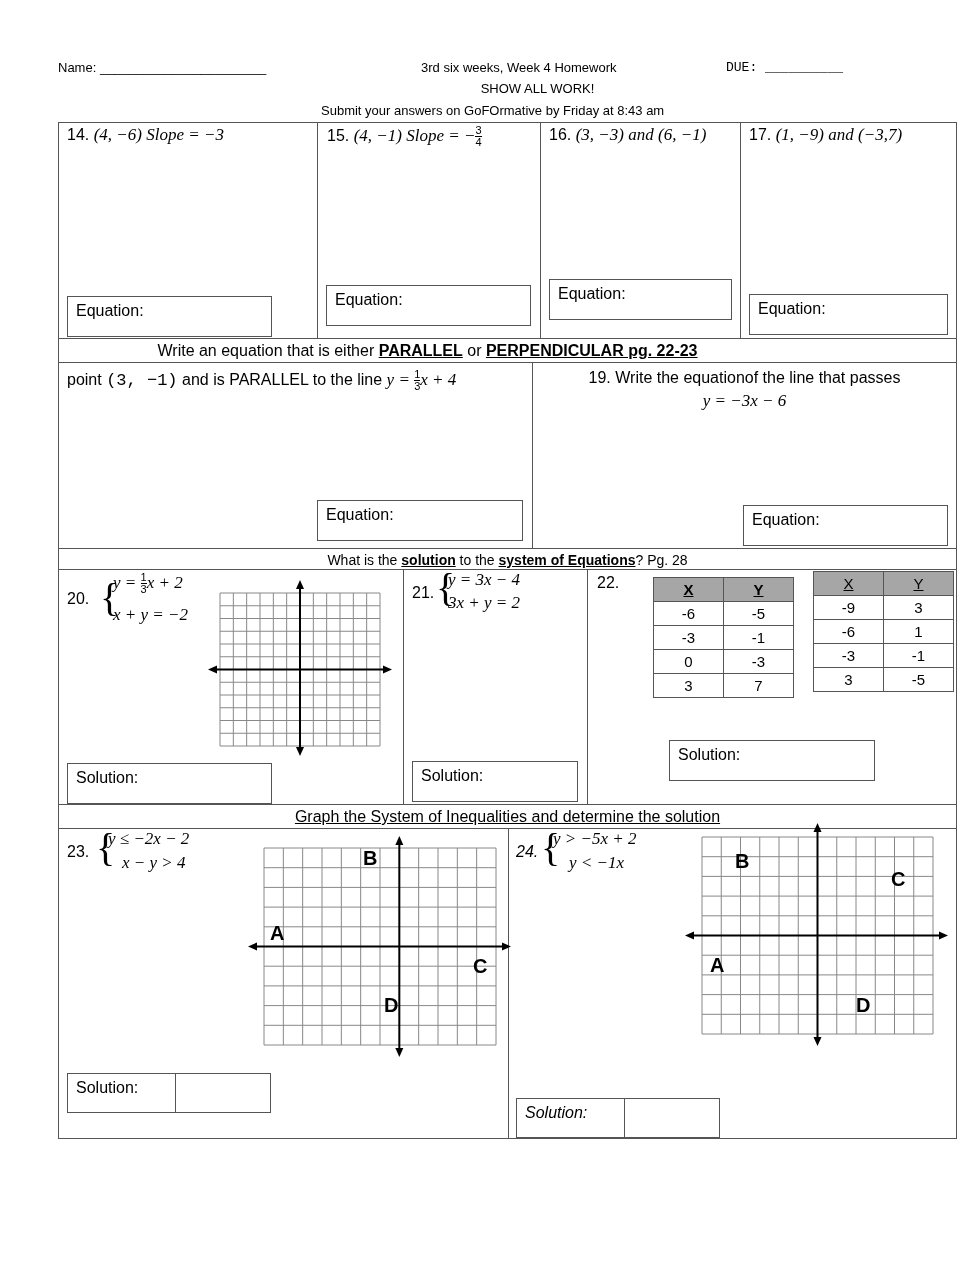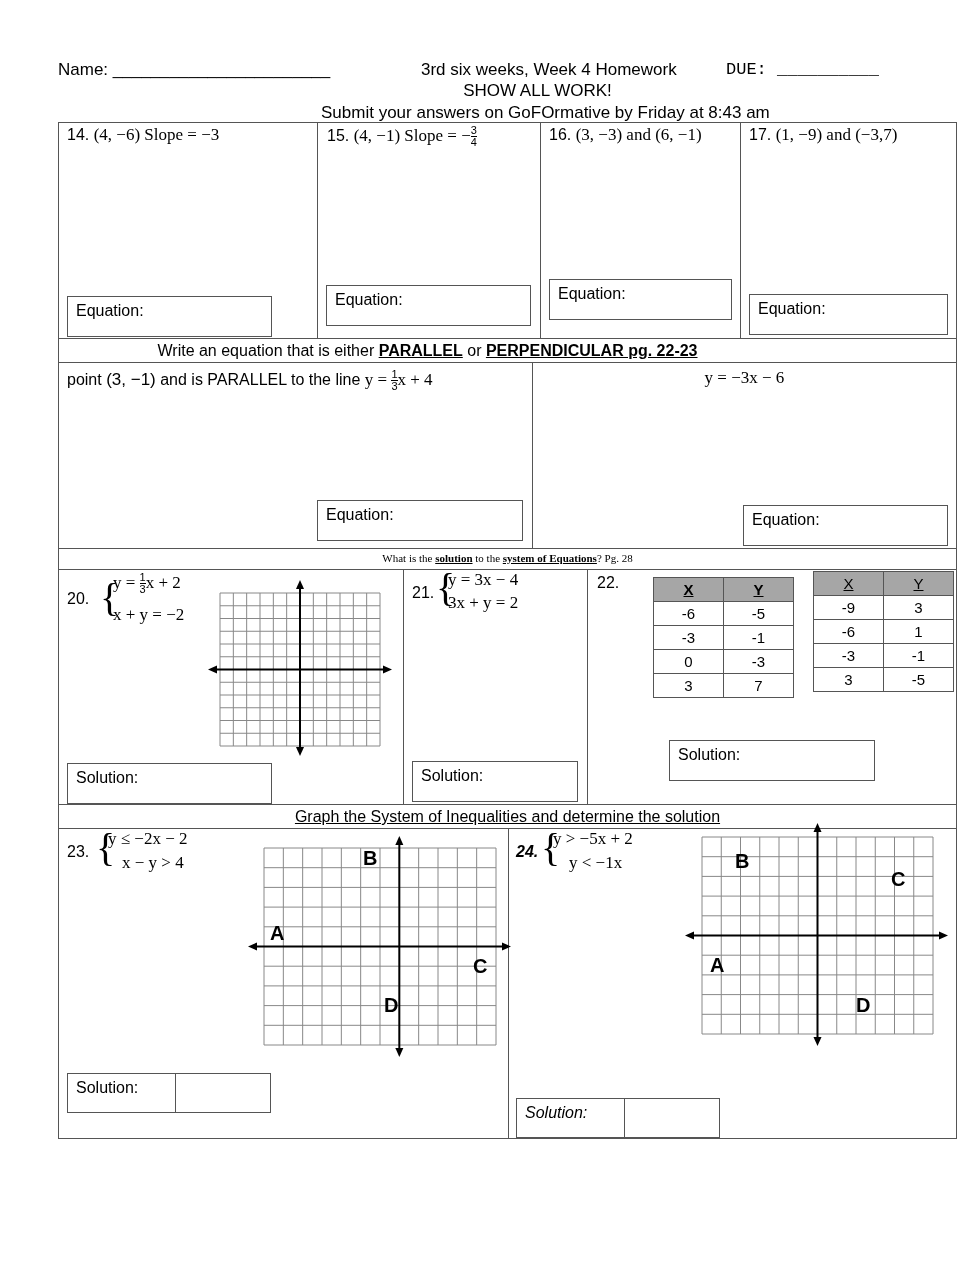--- a/index.html
+++ b/index.html
@@ -1,20 +1,20 @@
 <!DOCTYPE html>
 <html><head>
 <meta charset="utf-8">
 <style>
   * { box-sizing: border-box; margin: 0; padding: 0; }
   body { width: 979px; height: 1266px; background: #fff; position: relative; font-family: "Liberation Sans", sans-serif; color: #000; overflow: hidden; }
   .abs { position: absolute; }
-  .hdr { font-size: 17px; }
-  .math { font-family: "Liberation Serif", serif; font-size: 17px; }
-  .mathn { font-family: Liberation Sans, sans-serif; font-size: 17px; }
+  .hdr { font-size: 13px; }
+  .math { font-family: "Liberation Serif", serif; font-style: italic; font-size: 17px; }
+  .mathn { font-family: Liberation Mono, monospace; font-size: 17px; }
   .txt { font-size: 16px; }
   .vline { position: absolute; width: 1px; background: #555; }
   .hline { position: absolute; height: 1px; background: #555; }
   .box { position: absolute; border: 1px solid #555; background: #fff; }
   .box .lbl { position: absolute; left: 8px; top: 5px; font-size: 16px; }
   .center { text-align: center; }
   u { text-decoration: underline; }
   b { font-weight: bold; }
   table.xy { position: absolute; border-collapse: collapse; font-size: 15px; }
   table.xy th, table.xy td { border: 1px solid #555; width: 70px; height: 24px; text-align: center; font-weight: normal; }
@@ -82,31 +82,32 @@
 <div class="vline" style="left:532px; top:362px; height:186px;"></div>
 <div class="abs txt" style="left:67px; top:366px; line-height:28px;">
   <div>
     <span>point </span>
     <span class="mathn">(3, −1)</span>
     <span>  and is PARALLEL to the line </span>
     <span class="math">y = </span><span class="frac"><span>1</span><span style="border-top:1px solid #000;">3</span></span><span class="math">x + 4</span>
   </div>
 </div>
 <div class="abs txt center" style="left:533px; width:423px; top:366px; line-height:23px;">
+  <div>19. Write the equationof the line that passes</div>
   <div class="math">y = −3x − 6</div>
 </div>
 <div class="box" style="left:317px; top:500px; width:206px; height:41px;">
     <span class="lbl">Equation:</span>
   </div>
 <div class="box" style="left:743px; top:505px; width:205px; height:41px;">
     <span class="lbl">Equation:</span>
   </div>
 <div class="hline" style="left:58px; top:548px; width:899px;"></div>
 
-<div class="abs center" style="left:58px; width:899px; top:552px; font-size:11px;font-family:Liberation Serif, serif;">
+<div class="abs center" style="left:58px; width:899px; top:552px; font-size:14px;">
   <span>What is the </span><b><u>solution</u></b><span> to the </span><b><u>system of Equations</u></b><span>?  Pg. 28</span>
 </div>
 <div class="hline" style="left:58px; top:569px; width:899px;"></div>
 <div class="vline" style="left:403px; top:569px; height:235px;"></div>
 <div class="vline" style="left:587px; top:569px; height:235px;"></div>
 
 <div class="abs txt" style="left:67px; top:590px;">20.</div>
 <div class="brace" style="left:100px; top:578px;">{</div>
 <div class="abs" style="left:113px; top:572px;">
   <span class="math">y = </span><span class="frac"><span>1</span><span style="border-top:1px solid #000;">3</span></span><span class="math">x + 2</span>
@@ -255,21 +256,21 @@
   </svg>
 <div class="gridlbl" style="left:270px; top:922px;">A</div>
 <div class="gridlbl" style="left:363px; top:847px;">B</div>
 <div class="gridlbl" style="left:473px; top:955px;">C</div>
 <div class="gridlbl" style="left:384px; top:994px;">D</div>
 <div class="box" style="left:67px; top:1073px; width:204px; height:40px;">
   <span class="lbl">Solution:</span>
   <div style="position:absolute; left:107px; top:0; width:1px; height:100%; background:#555;"></div>
 </div>
 
-<div class="abs txt" style="left:516px; top:843px; font-style:italic;font-weight:bold;">24.</div>
+<div class="abs txt" style="left:516px; top:843px; font-style:italic;">24.</div>
 <div class="brace" style="left:541px; top:828px;">{</div>
 <div class="abs math" style="left:553px; top:829px;">y &gt; −5x + 2</div>
 <div class="abs math" style="left:569px; top:853px;">y &lt; −1x</div>
 <svg class="abs" style="left:682px; top:820px;" width="270" height="230" id="grid24">
     <line x1="20" y1="17" x2="20" y2="214" stroke="#888" stroke-width="1"></line>
     <line x1="39.25" y1="17" x2="39.25" y2="214" stroke="#888" stroke-width="1"></line>
     <line x1="58.5" y1="17" x2="58.5" y2="214" stroke="#888" stroke-width="1"></line>
     <line x1="77.75" y1="17" x2="77.75" y2="214" stroke="#888" stroke-width="1"></line>
     <line x1="97" y1="17" x2="97" y2="214" stroke="#888" stroke-width="1"></line>
     <line x1="116.25" y1="17" x2="116.25" y2="214" stroke="#888" stroke-width="1"></line>

